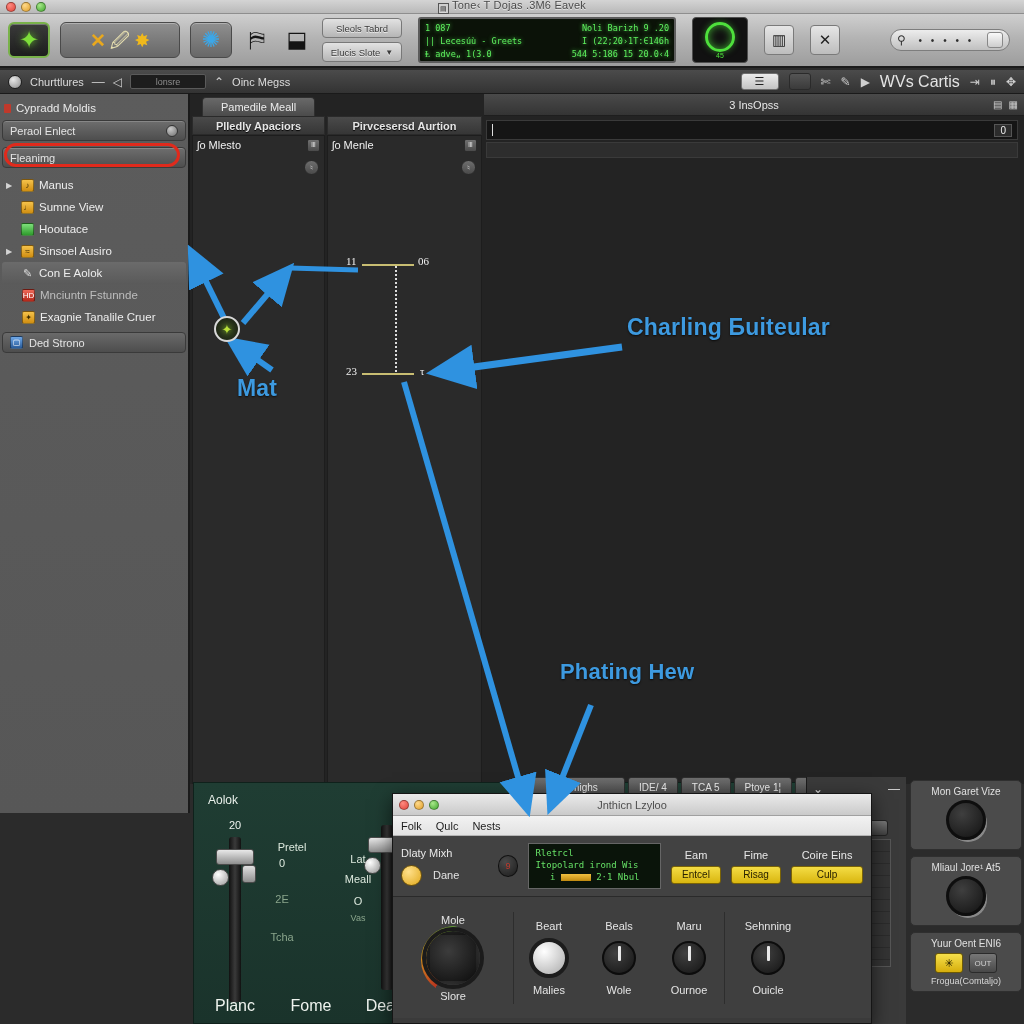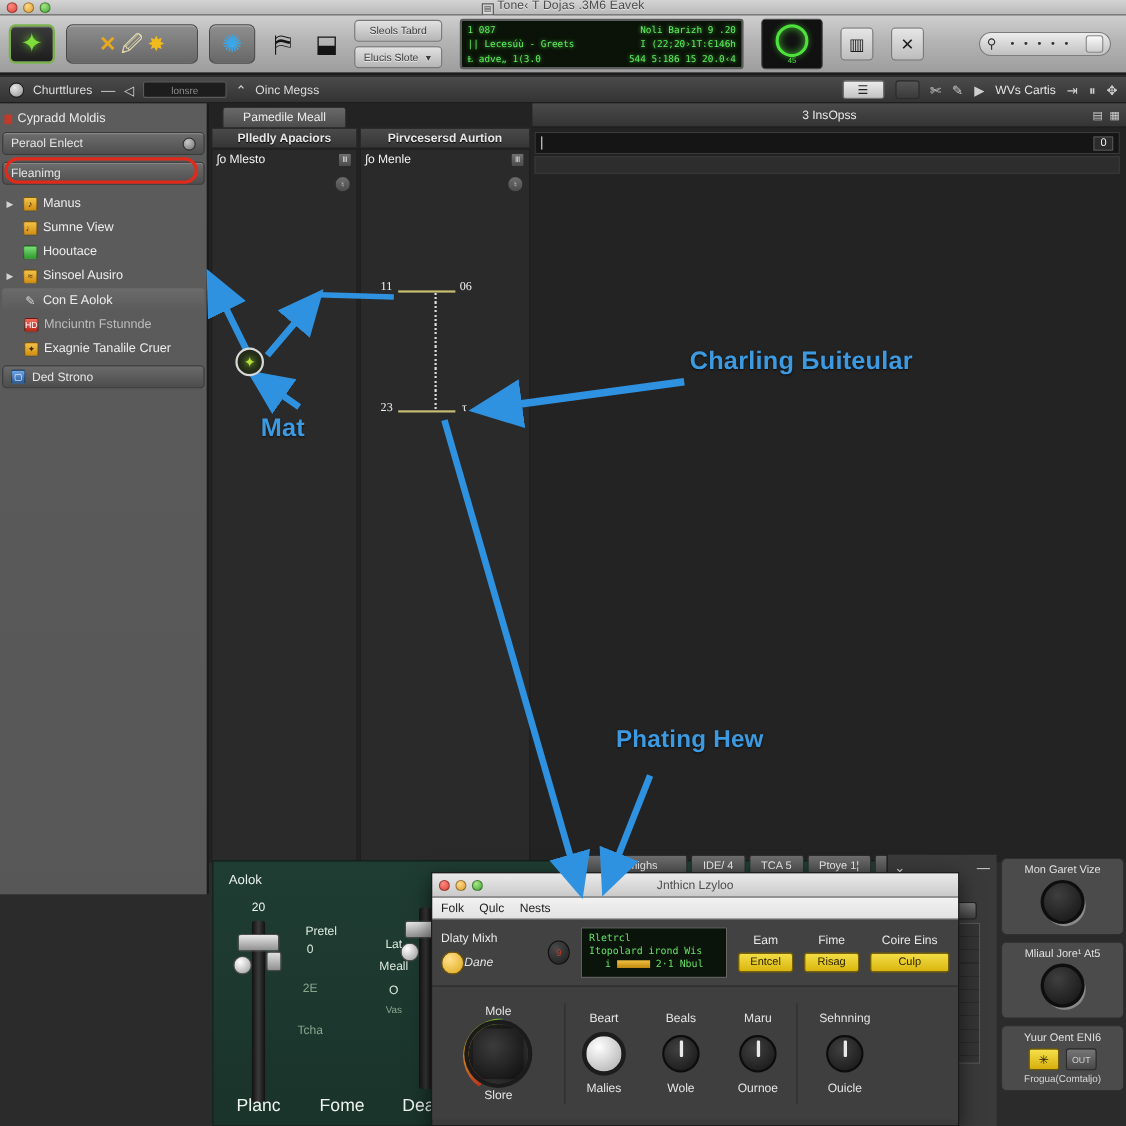--- a/index.html
+++ b/index.html
@@ -117,21 +117,21 @@
     border:1px solid #5a5a5a; border-radius:2px; font-size:9px;
     color:#8d8d8d; display:flex; align-items:center; justify-content:center; }
   .bar2 .lbl{ font-size:11px; color:#dcdcdc; }
   .bar2 .rightzone{ margin-left:auto; display:flex; align-items:center; gap:10px; }
   .segbtn{ width:38px; height:17px; border-radius:3px;
     background:linear-gradient(180deg,#ececec,#c3c3c3); border:1px solid #6f6f6f;
     display:flex; align-items:center; justify-content:center; font-size:11px; color:#222; }
   .segdark{ width:22px; height:17px; border-radius:3px;
     background:linear-gradient(180deg,#555,#3a3a3a); border:1px solid #2a2a2a; }
   .tbar-ico{ font-size:12px; color:#cfcfcf; }
-  .playlbl{ font-size:11px; color:#e3e3e3; }
+  .playlbl{ font-size:16px; color:#e3e3e3; }
 
   
   .sidebar{
     position:absolute; left:0; top:94px; width:190px; height:719px;
     background:linear-gradient(180deg,#5c5c5c,#575757);
     border-right:2px solid #1a1a1a;
     padding:6px 0;
   }
   .sb-head{ display:flex; align-items:center; gap:5px; font-size:11.5px;
     color:#e9e9e9; margin:2px 0 6px 4px; }
@@ -265,21 +265,21 @@
     position:relative; }
   .pg-title .traffic{ position:static; margin-left:6px; }
   .pg-title .t{ position:absolute; left:0; width:100%; text-align:center;
     font-size:11px; color:#4e4e4e; }
   .pg-menu{ height:20px; background:linear-gradient(180deg,#f2f2f2,#e2e2e2);
     border-bottom:1px solid #b4b4b4; display:flex; align-items:center;
     gap:14px; padding-left:8px; font-size:11px; color:#1d1d1d; }
   .pg-body{ background:#424242; padding:7px 8px; display:flex; align-items:center; gap:10px; }
   .pg-lblcol{ width:92px; }
   .pg-lblcol .cap{ font-size:11px; color:#e8e8e8; margin-bottom:6px; }
-  .pg-lamp{ display:flex; align-items:center; gap:0;font-style:italic; }
+  .pg-lamp{ display:flex; align-items:center; gap:11px; }
   .pg-lamp .led{ width:21px; height:21px; border-radius:50%;
     background:radial-gradient(circle at 35% 30%,#ffe08a,#e0a81c); border:1px solid #70540a; }
   .pg-lamp span{ font-size:11px; color:#e2e2e2; }
   .pg-smallknob{ width:22px; height:22px; border-radius:50%;
     background:radial-gradient(circle at 35% 30%,#4a4a4a,#1c1c1c);
     border:1px solid #111; color:#c0392b; font-size:9px;
     display:flex; align-items:center; justify-content:center; }
   .pg-lcd{ width:140px; height:46px; background:#0a140a; border:1px solid #666;
     padding:3px 6px; color:#66e066; font-size:9px; line-height:12px;
     font-family:"DejaVu Sans Mono", monospace; }

